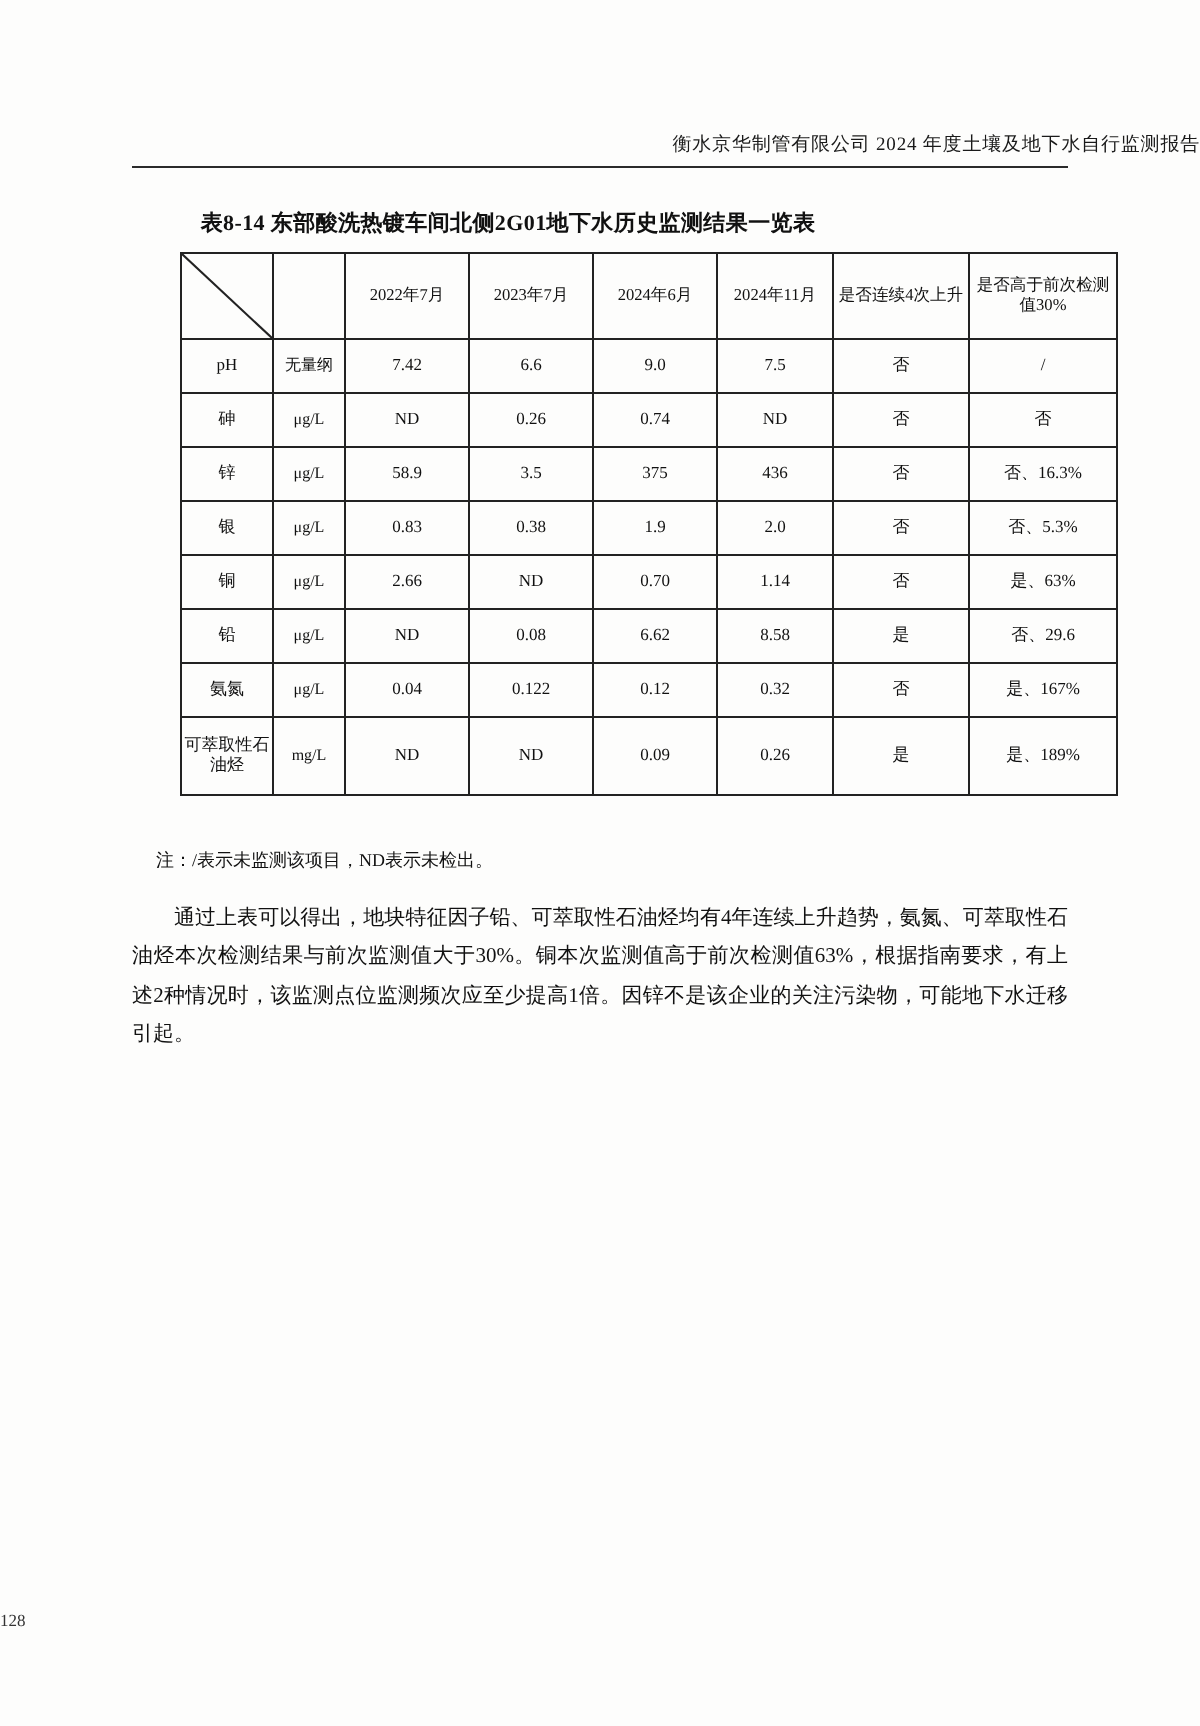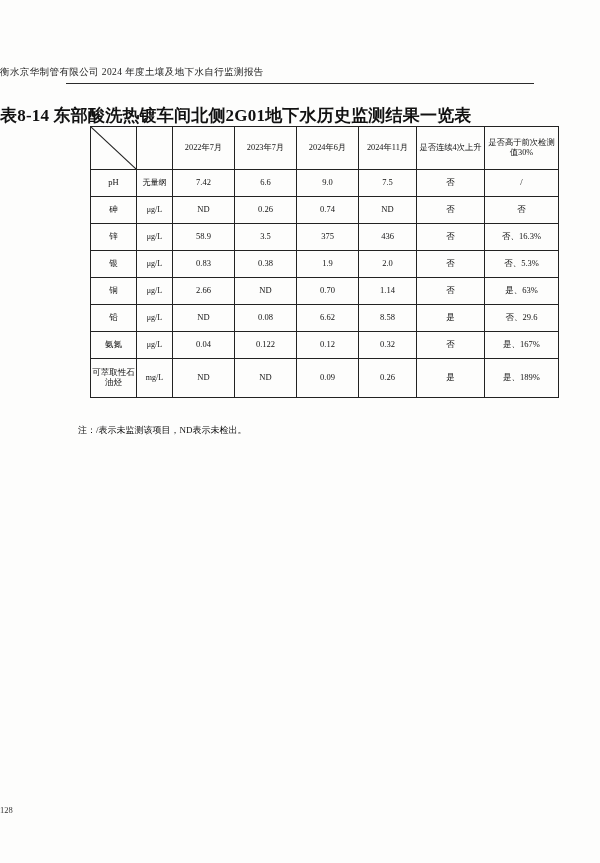--- a/index.html
+++ b/index.html
@@ -19,38 +19,38 @@
     position: absolute;
     left: 0; top: 0;
     width: 600px;
     height: 863px;
     background: #fdfdfc;
   }
   .header {
     position: absolute;
     left: 0; top: 66px;
     width: 600px;
-    text-align: left;
+    text-align: right;
     font-size: 9.5px;
     letter-spacing: 0.4px;
     color: #1a1a1a;
   }
   .header-rule {
     position: absolute;
     left: 66px; top: 83px;
     width: 468px;
     height: 1px;
     background: #2b2b2b;
   }
   .table-title {
     position: absolute;
     left: 0; top: 104px;
     width: 508px;
-    text-align: left;
-    font-size: 17px;
+    text-align: center;
+    font-size: 11px;
     font-weight: bold;
     color: #111;
     letter-spacing: 0.2px;
   }
   table.data {
     position: absolute;
     left: 66px; top: 126px;
     width: 468px;
     border-collapse: collapse;
     font-size: 8.5px;
@@ -232,16 +232,17 @@
         <td>0.09</td>
         <td>0.26</td>
         <td>是</td>
         <td class="bold">是、189%</td>
       </tr>
     </tbody>
   </table>
 
   <div class="note" style="top:424px">注：/表示未监测该项目，ND表示未检出。</div>
 
+  <div class="para" style="top:450px">通过上表可以得出，地块特征因子铅、可萃取性石油烃均有4年连续上升趋势，氨氮、可萃取性石油烃本次检测结果与前次监测值大于30%。铜本次监测值高于前次检测值63%，根据指南要求，有上述2种情况时，该监测点位监测频次应至少提高1倍。因锌不是该企业的关注污染物，可能地下水迁移引起。</div>
 
   <div class="footer">128</div>
 
 </div>
 
 </body></html>

